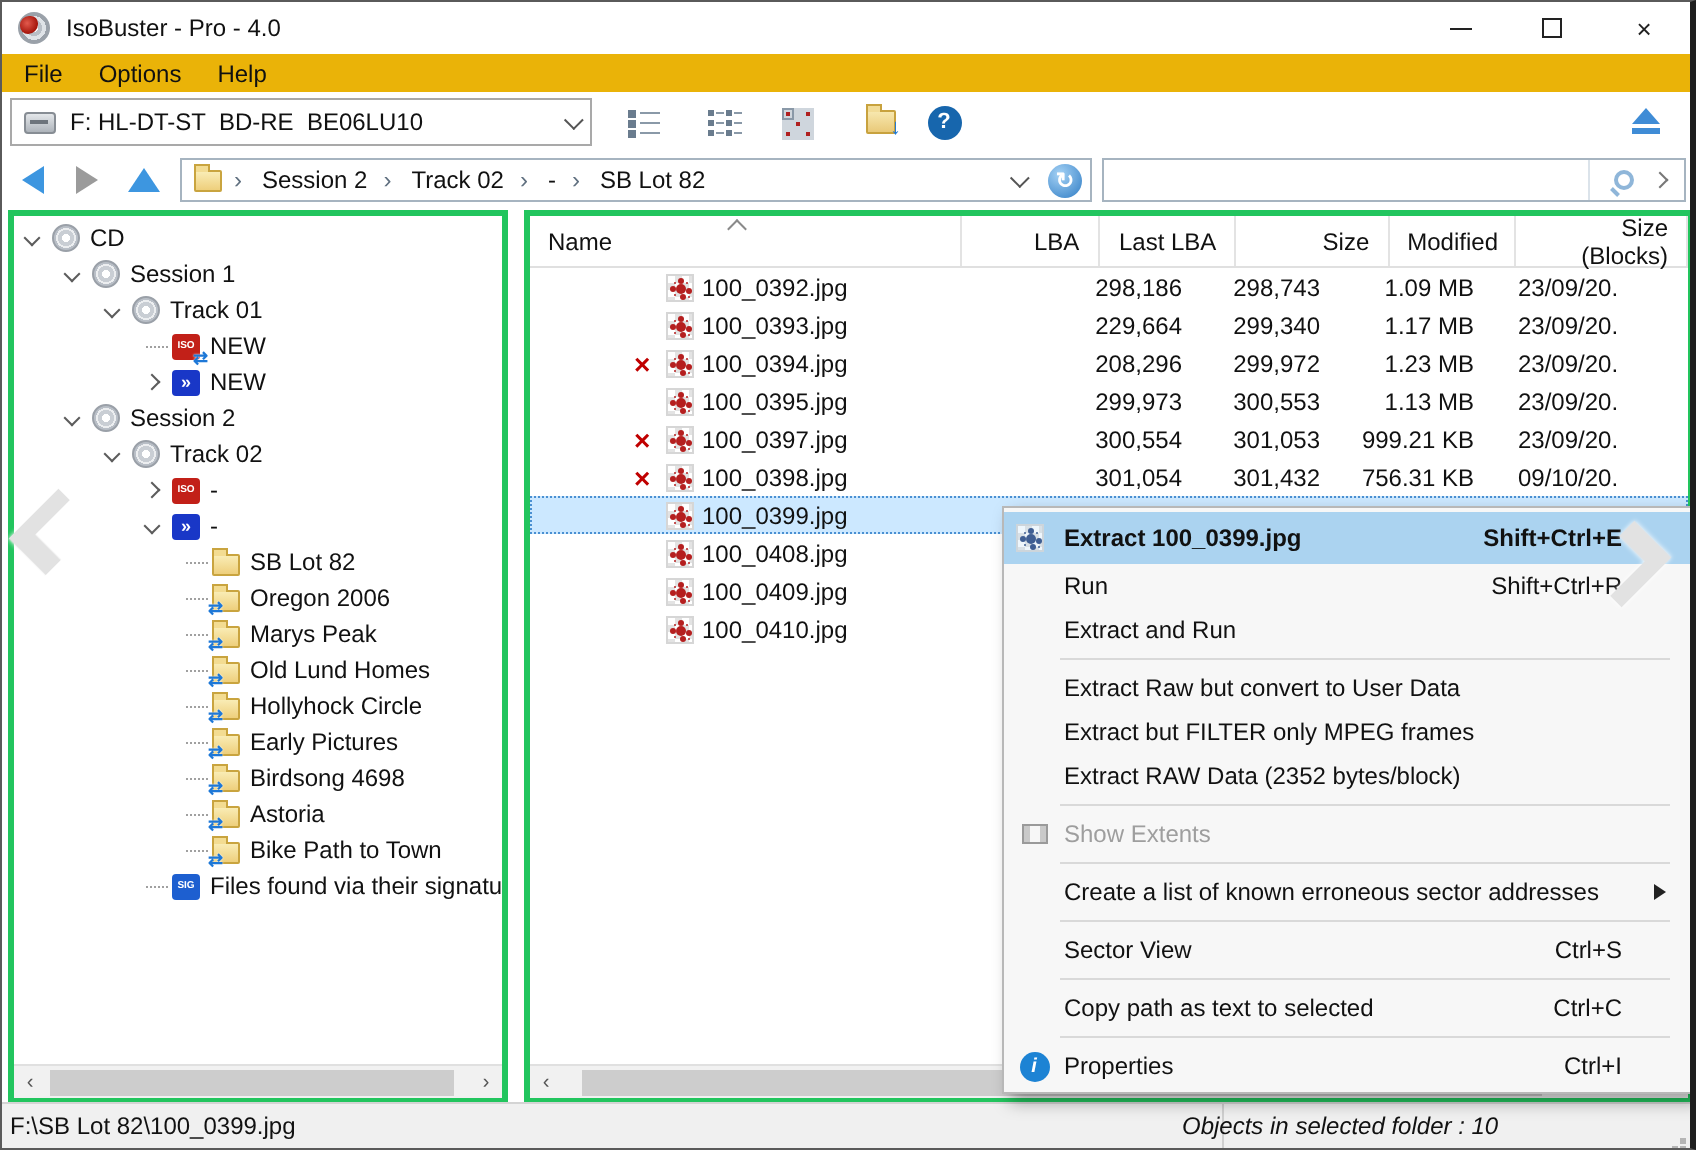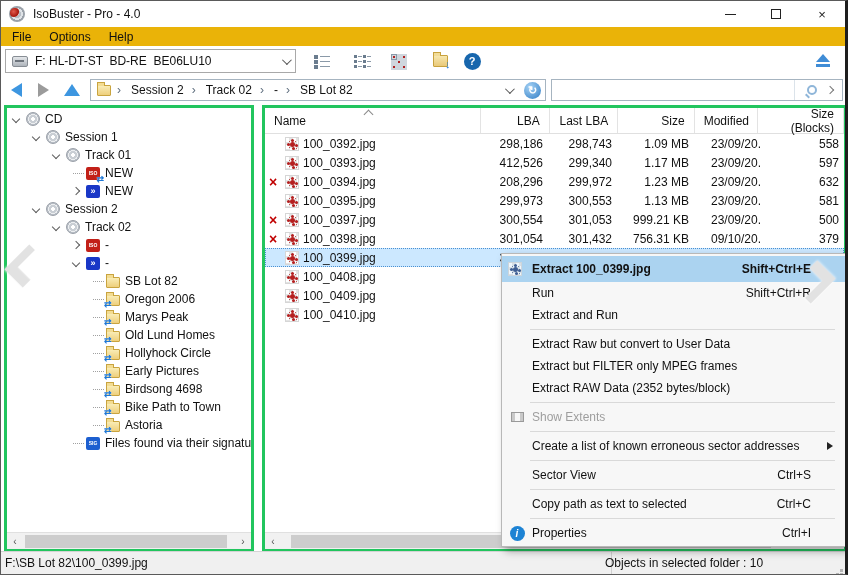--- a/index.html
+++ b/index.html
@@ -113,21 +113,21 @@
   .list-header { position:absolute; left:0; top:0; right:0; height:26px; background:#fff; border-bottom:1px solid #e0e0e0; display:flex; }
   .hcell { display:flex; align-items:center; border-right:1px solid #e3e3e3; padding:0 9px; justify-content:flex-end; }
   .hcell.left { justify-content:flex-start; }
   .sort-chev { position:absolute; left:100px; top:3px; width:7px; height:7px; border-left:1px solid #8a8a8a; border-top:1px solid #8a8a8a; transform:rotate(45deg); }
   .list-body { position:absolute; left:0; top:26px; right:0; bottom:18px; overflow:hidden; }
   .lrow { height:19px; display:flex; align-items:center; }
   .lrow.selected { background:#cce8ff; outline:1px dotted #4a90d2; outline-offset:-1px; }
   .cell { flex:none; overflow:hidden; white-space:nowrap; }
   .cell.num { text-align:right; padding-right:9px; }
   .cell.date { padding-left:13px; }
-  .namecell { display:flex; align-items:center; padding-left:4px; }
+  .namecell { display:flex; align-items:center; padding-left:4px;margin-left:48px; }
   .xmark { width:16px; flex:none; color:#c00000; font-weight:bold; font-size:14px; line-height:14px; text-align:left; }
   .i-jpg { position:relative; width:14px; height:14px; flex:none; margin-right:4px; border:1px solid #d6d6d6;
            background:repeating-conic-gradient(#e3e3e3 0% 25%, #ffffff 0% 50%); background-size:7px 7px; }
   .i-jpg::after { content:""; position:absolute; width:5px; height:5px; background:#b51f1f; border-radius:50%; left:4px; top:4px;
            box-shadow:-4px 0 0 -1px #b51f1f, 4px 1px 0 -1px #b51f1f, 0 -4px 0 -1px #b51f1f, 1px 4px 0 -1px #b51f1f,
                       -3px -3px 0 -2px #b51f1f, 3px -3px 0 -2px #b51f1f, -3px 3px 0 -2px #b51f1f, 4px 4px 0 -2px #b51f1f; }
   .i-jpg.muted { filter:grayscale(.45) opacity(.8) hue-rotate(230deg); }
 
   
   .hscroll { position:absolute; left:0; right:0; bottom:0; height:17px; background:#f1f1f1; border-top:1px solid #e0e0e0; display:flex; align-items:center; }
@@ -154,21 +154,21 @@
   .msep { border-top:1px solid #d9d9d9; margin:3px 10px 3px 28px; }
   .i-info { width:15px; height:15px; border-radius:50%; background:#1d83d4; color:#fff; font-size:10px; font-weight:bold;
             font-style:italic; display:flex; align-items:center; justify-content:center; }
   .i-extents { width:13px; height:10px; border:1px solid #9a9a9a;
                background:linear-gradient(#f7f7f7,#f7f7f7) 50% 0/5px 100% no-repeat, #c9c9c9; }
 
   
   .statusbar { position:absolute; left:0; bottom:0; width:100%; height:23px; background:#f0f0f0; border-top:1px solid #d4d4d4; }
   .status-left { position:absolute; left:4px; top:4px; }
   .status-div { position:absolute; left:610px; top:0; bottom:0; border-left:1px solid #d0d0d0; }
-  .status-right { position:absolute; left:604px; top:4px; }
+  .status-right { position:absolute; left:590px; top:4px;font-style:italic; }
   .grip { position:absolute; right:2px; bottom:2px; width:3px; height:3px; background:#b5b5b5;
           box-shadow:-4px 4px 0 #b5b5b5, 0 4px 0 #b5b5b5, -8px 8px 0 #b5b5b5, -4px 8px 0 #b5b5b5, 0 8px 0 #b5b5b5; }
 </style>
 </head>
 <body>
 
 <div class="window">
 
   <div class="titlebar">
     <span class="app-icon"></span>
@@ -318,26 +318,26 @@
             <span class="tlabel">Early Pictures</span>
           </div>
           <div class="trow" style="padding-left: 86px;">
             <span class="stub"></span>
             <span class="ticon i-folder fsync"></span>
             <span class="tlabel">Birdsong 4698</span>
           </div>
           <div class="trow" style="padding-left: 86px;">
             <span class="stub"></span>
             <span class="ticon i-folder fsync"></span>
+            <span class="tlabel">Astoria</span>
+          </div>
+          <div class="trow" style="padding-left: 86px;">
+            <span class="stub"></span>
+            <span class="ticon i-folder fsync"></span>
             <span class="tlabel">Bike Path to Town</span>
-          </div>
-          <div class="trow" style="padding-left: 86px;">
-            <span class="stub"></span>
-            <span class="ticon i-folder fsync"></span>
-            <span class="tlabel">Astoria</span>
           </div>
           <div class="trow" style="padding-left: 66px;">
             <span class="stub"></span>
             <span class="ticon i-sq i-sig">SIG</span>
             <span class="tlabel">Files found via their signature</span>
           </div>
         </div>
       <div class="hscroll">
         <span class="sb-arrow">‹</span>
         <span class="sb-track">
@@ -369,21 +369,21 @@
             <span class="cell num" style="width: 77px;">1.09 MB</span>
             <span class="cell date" style="width: 63px;">23/09/20...</span>
             <span class="cell num" style="width: 87px;">558</span>
           </div>
           <div class="lrow">
             <span class="cell namecell" style="width: 218px;">
               <span class="xmark"></span>
               <span class="i-jpg"></span>
               <span>100_0393.jpg</span>
             </span>
-            <span class="cell num" style="width: 69px;">412,526</span>
+            <span class="cell num" style="width: 69px;">229,664</span>
             <span class="cell num" style="width: 69px;">299,340</span>
             <span class="cell num" style="width: 77px;">1.17 MB</span>
             <span class="cell date" style="width: 63px;">23/09/20...</span>
             <span class="cell num" style="width: 87px;">597</span>
           </div>
           <div class="lrow">
             <span class="cell namecell" style="width: 218px;">
               <span class="xmark">×</span>
               <span class="i-jpg"></span>
               <span>100_0394.jpg</span>

